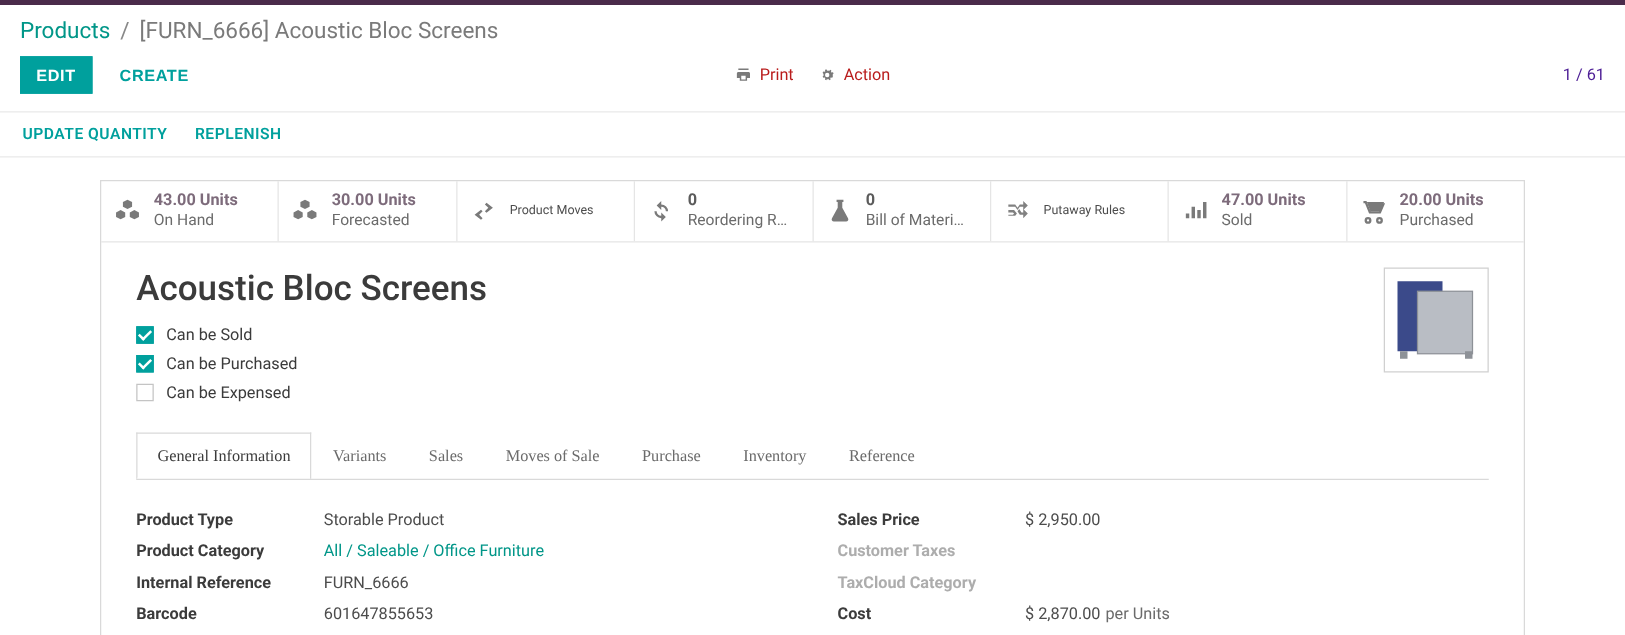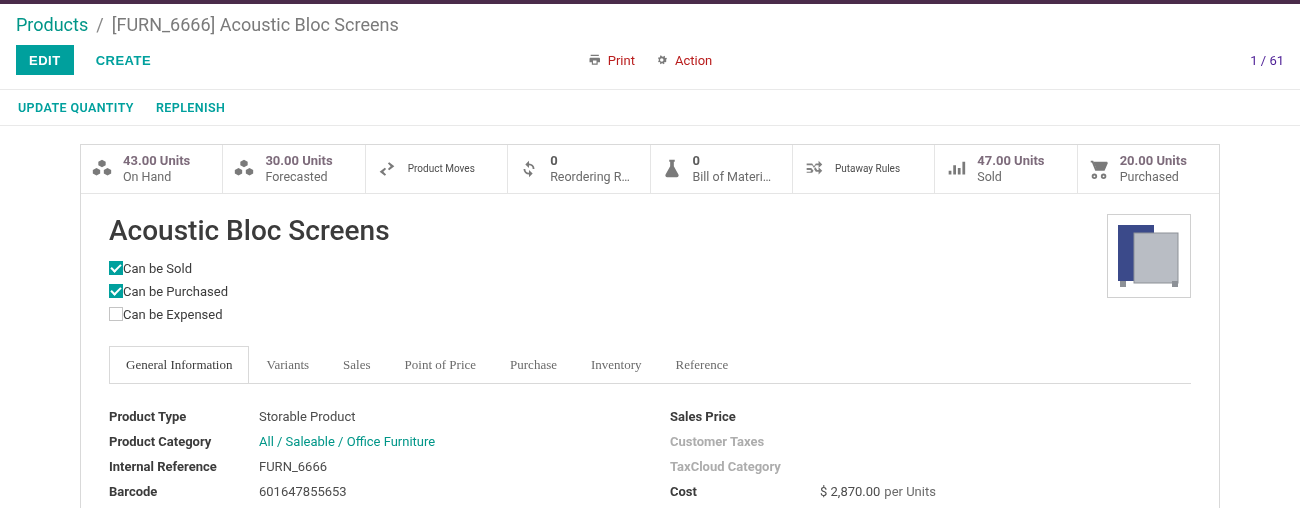--- a/index.html
+++ b/index.html
@@ -27,21 +27,21 @@
   .stat-icon { width: 22px; height: 22px; color: #7a7a7a; flex-shrink: 0; }
   .stat-text { display: flex; flex-direction: column; line-height: 1.25; min-width: 0; }
   .stat-val { color: #7d6b7b; font-weight: 700; font-size: 13px; }
   .stat-val.zero { color: #5b5b5b; }
   .stat-label { color: #6b6b6b; font-size: 12.5px; white-space: nowrap; overflow: hidden; text-overflow: ellipsis; }
   .stat.single .stat-text { flex-direction: row; align-items: center; }
   .stat.single .stat-label { color: #4c4c4c; font-size: 10px; }
   .header-area { display: flex; padding: 20px 28px 6px; gap: 20px; }
   .header-main { flex: 1; }
   .title { font-size: 28px; font-weight: 500; color: #3b3b3b; margin-bottom: 14px; }
-  .check-row { display: flex; align-items: center; margin: 8px 0; }
+  .check-row { display: flex; align-items: center; gap: 10px; margin: 8px 0; }
   .check { width: 14px; height: 14px; border: 1px solid #00a09d; background: #00a09d; position: relative; flex-shrink: 0; }
   .check::after { content: ""; position: absolute; left: 3px; top: 0px; width: 4px; height: 8px; border: solid #fff; border-width: 0 2px 2px 0; transform: rotate(45deg); }
   .check.empty { background: #fff; border-color: #c4c4c4; }
   .check.empty::after { display: none; }
   .check-label { color: #3b3b3b; font-size: 13px; }
   .image-box { width: 84px; height: 84px; border: 1px solid #d0d0d0; background: #fff; display: flex; align-items: center; justify-content: center; flex-shrink: 0; }
   .tabs { display: flex; padding: 10px 28px 0; }
   .tab { padding: 10px 16px; border: 1px solid transparent; border-bottom: none; color: #6b6b6b; cursor: pointer; font-size: 13px; font-family: Liberation Serif, serif; }
   .tab.active { border-color: #d9d9d9; color: #3b3b3b; background: #fff; position: relative; }
   .tab.active::after { content: ""; position: absolute; left: 0; right: 0; bottom: -1px; height: 2px; background: #fff; }
@@ -202,21 +202,21 @@
           <rect x="8" y="62" width="6" height="6" fill="#8d9197"></rect>
           <rect x="60" y="62" width="6" height="6" fill="#8d9197"></rect>
         </svg>
       </div>
     </div>
 
     <div class="tabs">
       <div class="tab active">General Information</div>
       <div class="tab">Variants</div>
       <div class="tab">Sales</div>
-      <div class="tab">Point of Price</div>
+      <div class="tab">Moves of Sale</div>
       <div class="tab">Purchase</div>
       <div class="tab">Inventory</div>
       <div class="tab">Reference</div>
     </div>
     <div class="tab-border-fix"></div>
 
     <div class="form-body">
       <div class="col">
         <div class="field-row">
             <span class="field-label">Product Type</span>
@@ -231,20 +231,21 @@
             <span class="field-val">FURN_6666</span>
           </div>
         <div class="field-row">
             <span class="field-label">Barcode</span>
             <span class="field-val">601647855653</span>
           </div>
       </div>
       <div class="col">
         <div class="field-row">
             <span class="field-label">Sales Price</span>
+            <span class="field-val">$ 2,950.00</span>
           </div>
         <div class="field-row">
             <span class="field-label dim">Customer Taxes</span>
             <span class="field-val"></span>
           </div>
         <div class="field-row">
             <span class="field-label dim">TaxCloud Category</span>
             <span class="field-val"></span>
           </div>
         <div class="field-row">

